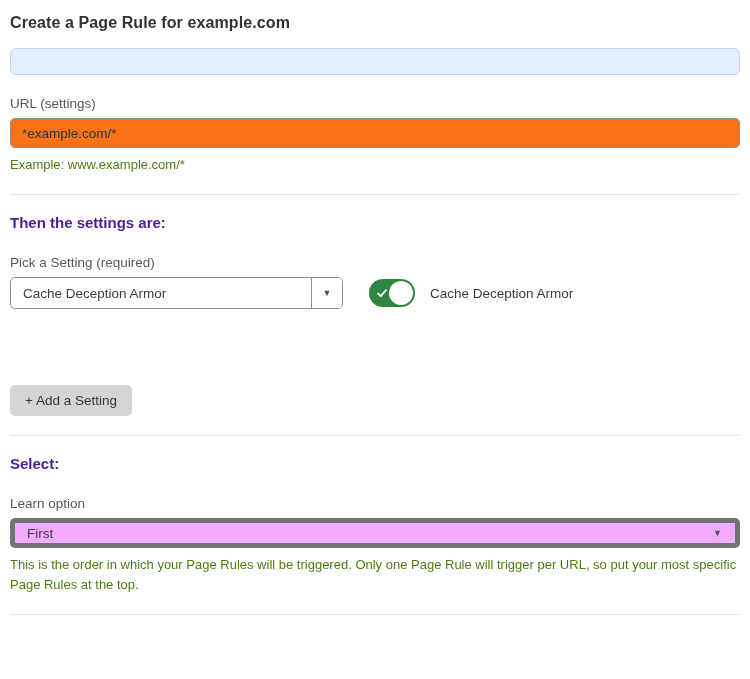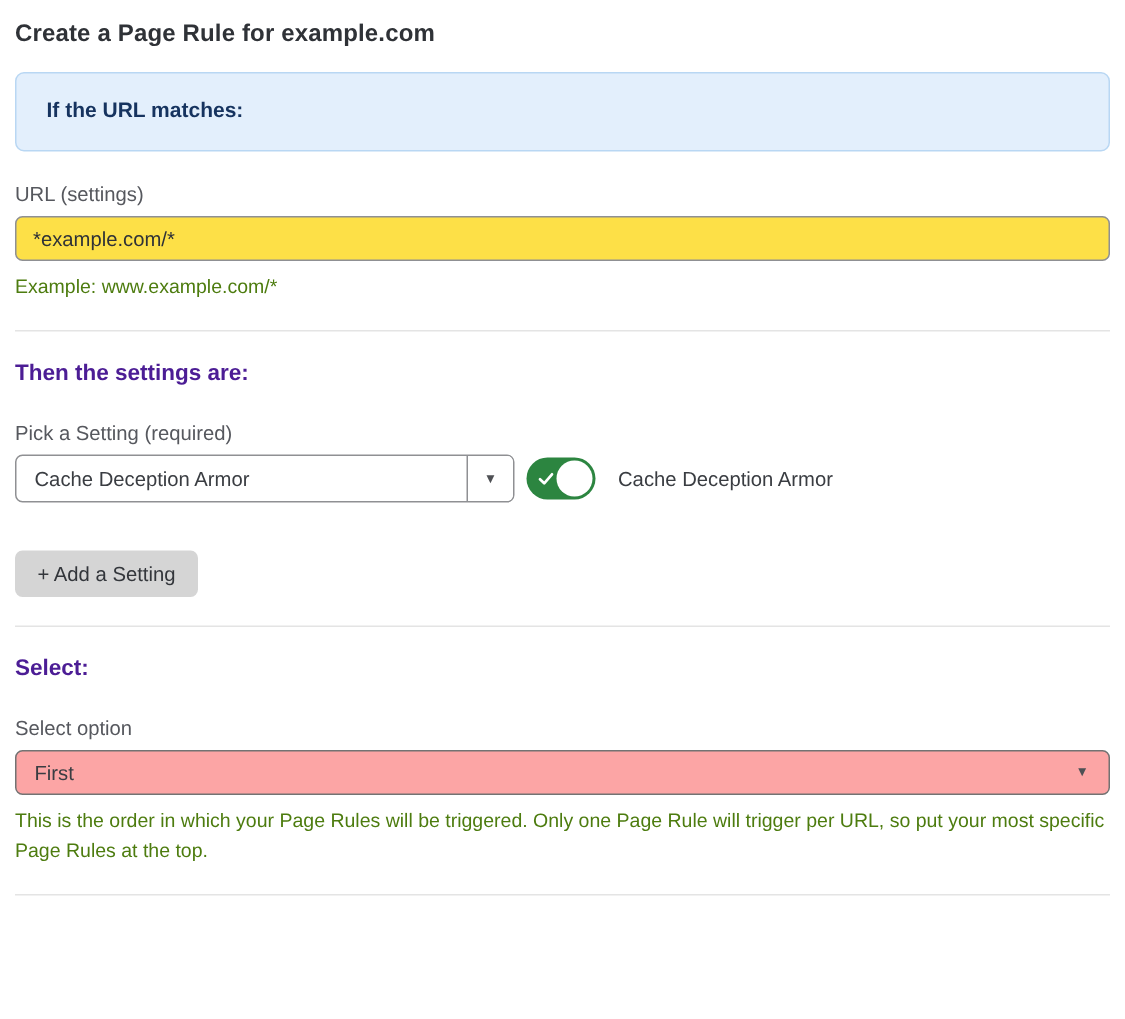--- a/index.html
+++ b/index.html
@@ -55,39 +55,39 @@
   
   .text-input {
     width: 100%;
     height: 30px;
     border: 1px solid #8f9093;
     border-radius: 5px;
     padding: 0 11px;
     font-size: 13.5px;
     font-family: "Liberation Sans", sans-serif;
     color: #2f3237;
-    background: #fde047;
+    background: #f97316;
     outline: none;
   }
   hr.divider {
     border: none;
     border-top: 1px solid #e4e4e4;
     margin: 19px 0;
   }
   .section-heading {
     font-size: 15px;
     font-weight: bold;
     color: #4c1d95;
     margin-bottom: 24px;
   }
   
   .setting-row {
     display: flex;
     align-items: center;
-    gap: 8px;
+    gap: 26px;
     margin-bottom: 32px;
   }
   .combo-select {
     display: flex;
     align-items: stretch;
     width: 333px;
     height: 32px;
     border: 1px solid #8f9093;
     border-radius: 5px;
     background: #fff;
@@ -161,30 +161,31 @@
     border: none;
     border-radius: 5px;
     font-size: 13.5px;
     font-family: "Liberation Sans", sans-serif;
     cursor: pointer;
     white-space: nowrap;
   }
   .btn-gray {
     background: #d5d5d5;
     color: #33363b;
+    margin-top: 44px;
   }
   .add-setting-btn { margin-bottom: 0; }
   
   .full-select {
     position: relative;
     width: 100%;
     height: 30px;
-    border: 1px solid #737373;
-    border-radius: 5px;
-    background: #fca5a5;
+    border: 5px solid #737373;
+    border-radius: 5px;
+    background: #f0abfc;
     display: flex;
     align-items: center;
     padding: 0 22px 0 12px;
     font-size: 13.5px;
     color: #3a3d42;
     cursor: pointer;
   }
   .full-select .caret-glyph {
     position: absolute;
     right: 13px;
@@ -193,21 +194,20 @@
   }
 </style>
 </head>
 <body>
 
 
 
 <h1 class="page-title">Create a Page Rule for example.com</h1>
 
 <div class="info-box">
-  <div class="info-heading">If the URL matches:</div>
 </div>
 
 <div class="field-label">URL (settings)</div>
 <input class="text-input" type="text" value="*example.com/*" style="">
 <div class="helper-text">Example: www.example.com/*</div>
 
 <hr class="divider">
 
 <div class="section-heading">Then the settings are:</div>
 
@@ -231,21 +231,21 @@
     <span class="toggle-label">Cache Deception Armor</span>
   </div>
 </div>
 
 <button class="btn btn-gray add-setting-btn">+ Add a Setting</button>
 
 <hr class="divider">
 
 <div class="section-heading">Select:</div>
 
-<div class="field-label">Select option</div>
+<div class="field-label">Learn option</div>
 <div class="full-select">
   <span>First</span>
   <span class="caret-glyph">▼</span>
 </div>
 <div class="helper-text">This is the order in which your Page Rules will be triggered. Only one Page Rule will trigger per URL, so put your most specific Page Rules at the top.</div>
 
 <hr class="divider">
 
 
 

